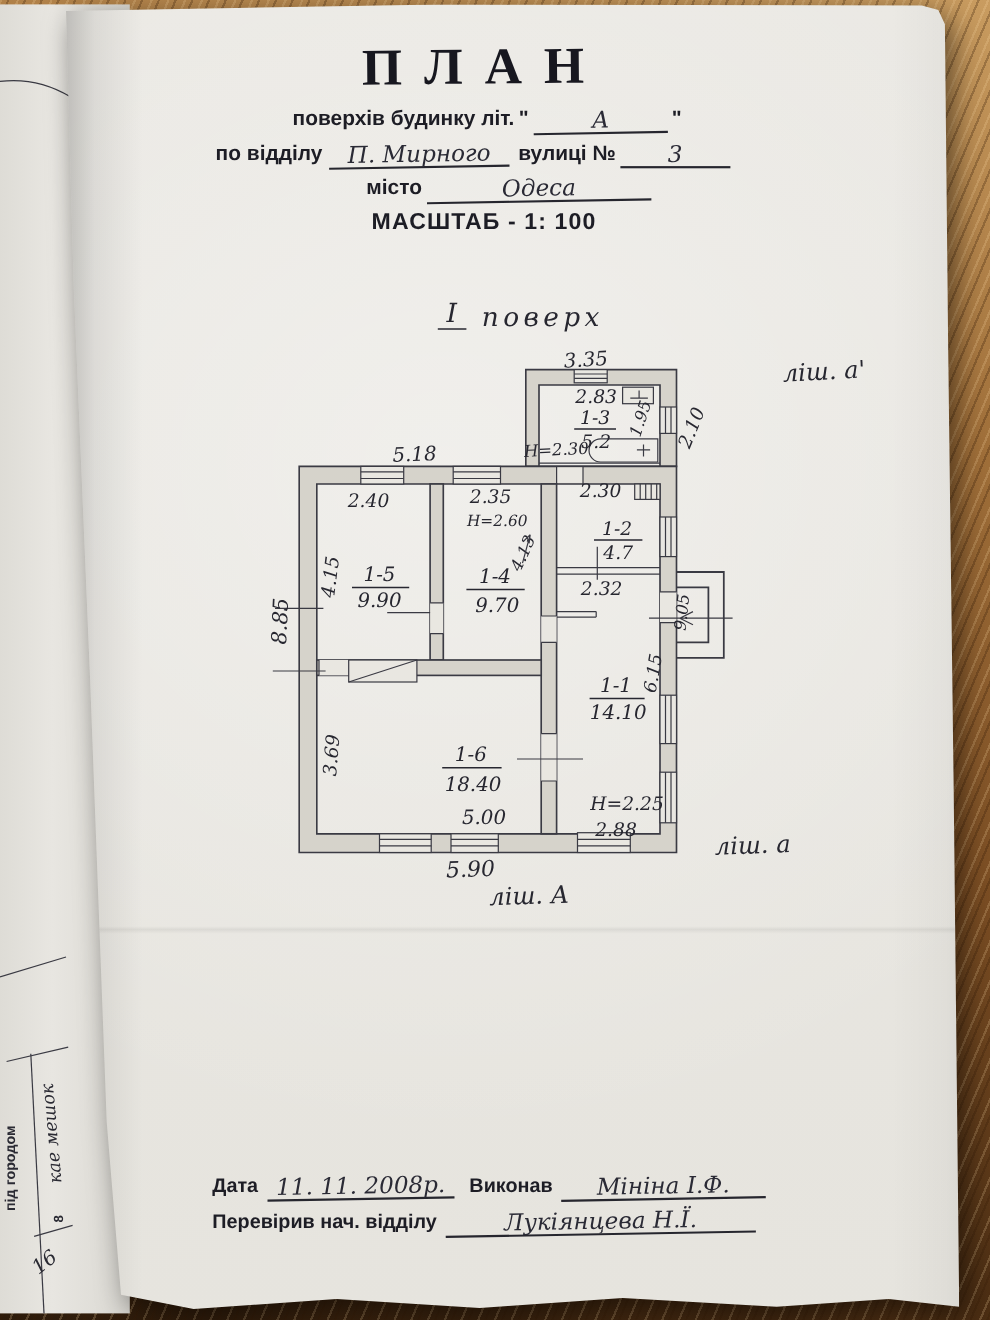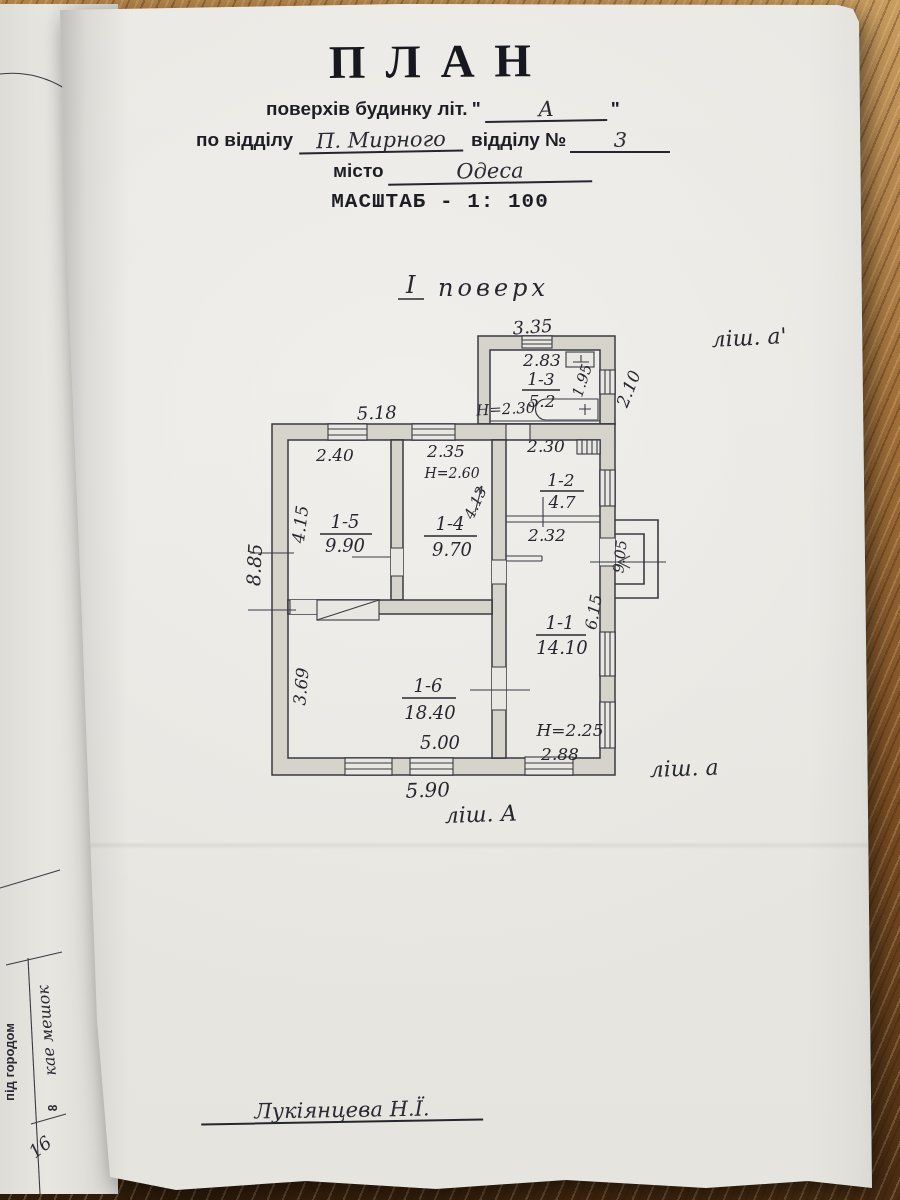--- a/index.html
+++ b/index.html
@@ -37,21 +37,21 @@
     letter-spacing:20px;color:#17171f;transform:rotate(-.5deg);
   }
   .row{position:absolute;display:flex;align-items:flex-end;font-size:19px;white-space:nowrap;}
   .row .lbl{padding-bottom:2px;}
   .slot{
     display:inline-block;border-bottom:2px solid #26262e;text-align:center;
     font-family:"DejaVu Serif",serif;font-style:italic;font-weight:normal;
     font-size:21px;color:#2a2a35;line-height:20px;padding-bottom:1px;
   }
   .q{font-family:"Liberation Sans",sans-serif;font-weight:bold;padding:0 4px 2px 4px;}
-  .scale-line{position:absolute;left:100px;top:190px;width:680px;text-align:center;font-size:21px;letter-spacing:1px;font-family:Liberation Mono, monospace;}
+  .scale-line{position:absolute;left:100px;top:190px;width:680px;text-align:center;font-size:21px;letter-spacing:1px;}
   .f-row{position:absolute;display:flex;align-items:flex-end;font-size:18px;white-space:nowrap;}
   .f-row .lbl{padding-bottom:2px;}
   
   .plan{position:absolute;left:235px;top:258px;}
   .plan text{fill:#272730;font-family:"DejaVu Serif",serif;font-style:italic;}
   .w{fill:#d6d3cb;stroke:#3a3a43;stroke-width:1.5;}
   .ln{stroke:#3a3a43;stroke-width:1.6;fill:none;}
   .thin{stroke:#3a3a43;stroke-width:1.1;fill:none;}
   .wht{fill:#e9e7e1;stroke:#3a3a43;stroke-width:1.1;}
   .gap{fill:#e9e7e1;stroke:none;}
@@ -85,21 +85,21 @@
     <div class="row printed" style="left:266px;top:98px;">
       <span class="lbl">поверхів будинку літ.</span>
       <span class="q">"</span>
       <span class="slot" style="width:122px;transform:rotate(-1deg);">А</span>
       <span class="q">"</span>
     </div>
 
     <div class="row printed" style="left:196px;top:129px;">
       <span class="lbl">по відділу</span>
       <span class="slot" style="width:164px;margin-left:6px;transform:rotate(-1deg);">П. Мирного</span>
-      <span class="lbl" style="margin-left:8px;">відділу №</span>
+      <span class="lbl" style="margin-left:8px;">вулиці №</span>
       <span class="slot" style="width:100px;margin-left:4px;">3</span>
     </div>
 
     <div class="row printed" style="left:306px;top:160px;margin-left:27px;">
       <span class="lbl">місто</span>
       <span class="slot" style="width:204px;margin-left:4px;transform:rotate(-1deg);">Одеса</span>
     </div>
 
     <div class="scale-line printed">МАСШТАБ - 1: 100</div>
 
@@ -223,19 +223,26 @@
         <path class="ul" d="M402,698 H456"></path>
         <text x="430" y="719" font-size="18" text-anchor="middle">18.40</text>
         <text x="440" y="749" font-size="18" text-anchor="middle">5.00</text>
 
         <text x="428" y="797" font-size="20" text-anchor="middle" transform="rotate(-2 428 797)">5.90</text>
         <text x="445" y="823" font-size="22" transform="rotate(-2 445 823)">ліш. А</text>
         <text x="650" y="777" font-size="22" transform="rotate(-2 650 777)">ліш. а</text>
       </g>
     </svg>
 
+    <div class="f-row printed" style="left:193px;top:1068px;">
+      <span class="lbl">Дата</span>
+      <span class="slot" style="width:170px;margin-left:8px;transform:rotate(-1deg);">11. 11. 2008р.</span>
+      <span class="lbl" style="margin-left:14px;">Виконав</span>
+      <span class="slot" style="width:186px;margin-left:8px;transform:rotate(-1deg);">Мініна І.Ф.</span>
+    </div>
     <div class="f-row printed" style="left:193px;top:1100px;">
+      <span class="lbl">Перевірив нач. відділу</span>
       <span class="slot" style="width:282px;margin-left:8px;transform:rotate(-1deg);">Лукіянцева Н.Ї.</span>
     </div>
 
   </div>
   </div>
 </div>
 
 </body></html>

